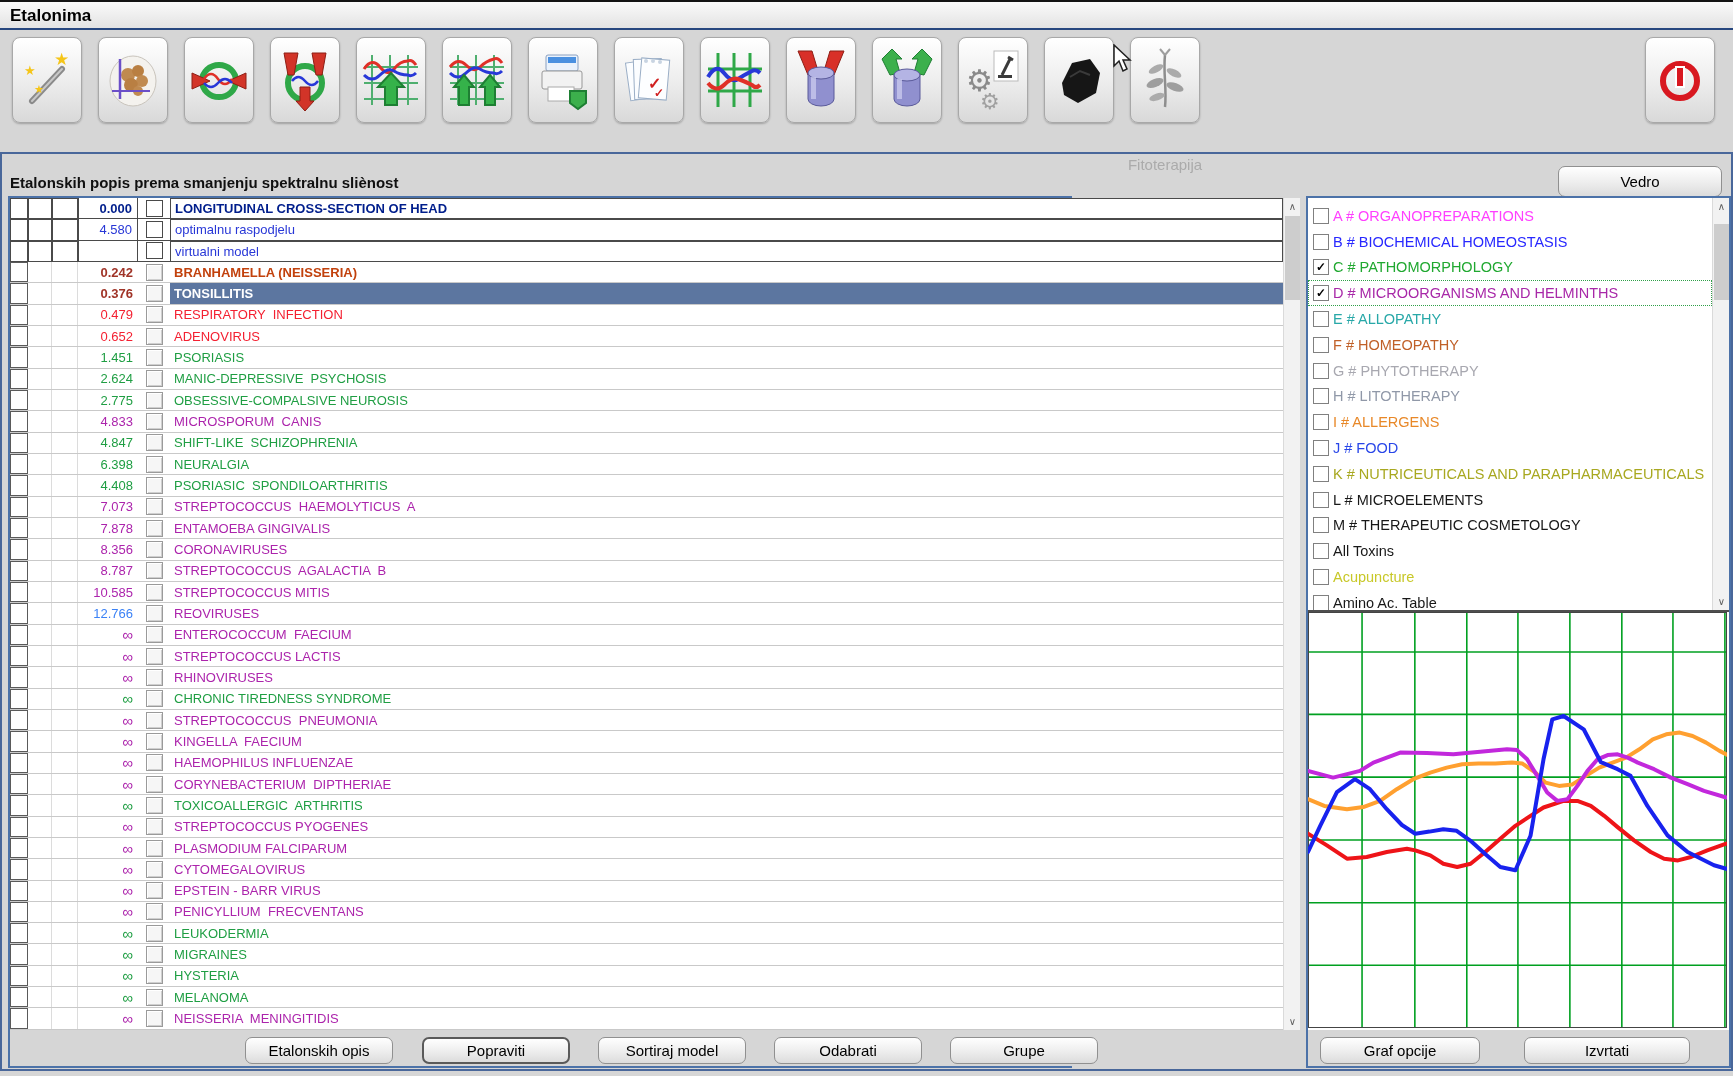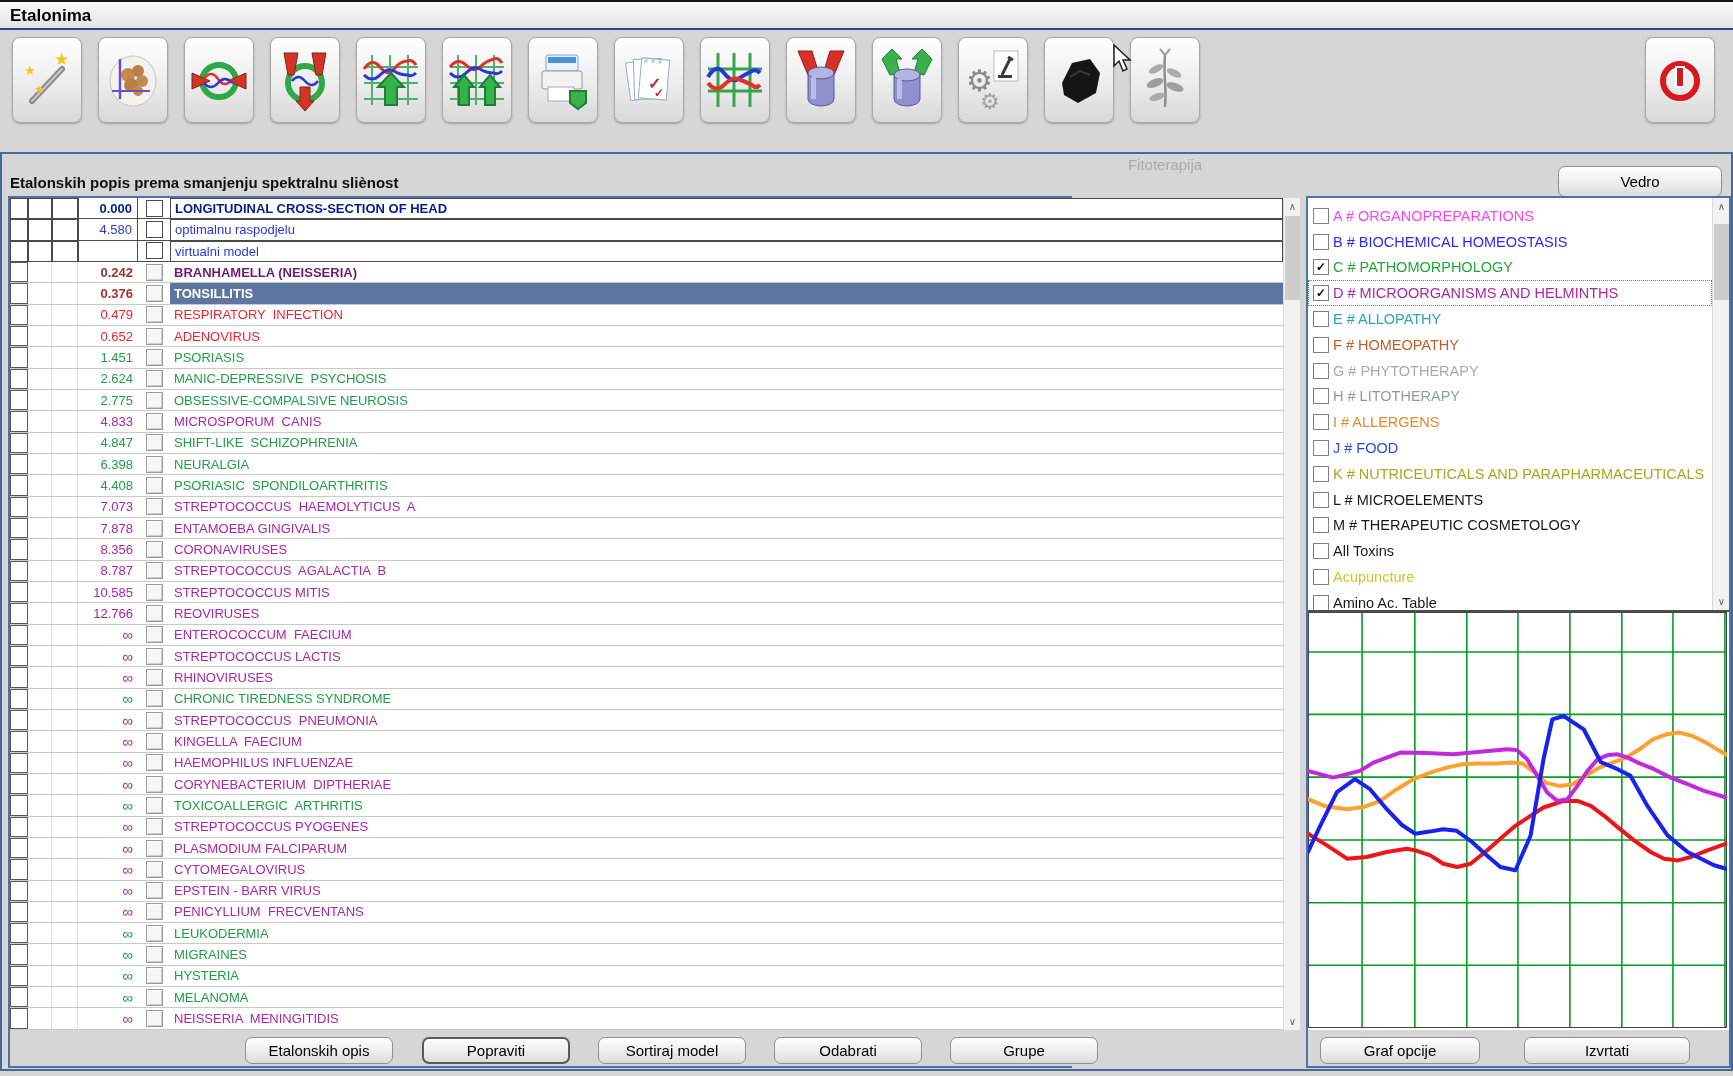--- a/index.html
+++ b/index.html
@@ -341,21 +341,21 @@
         <div class="cell name" style="color: rgb(40, 55, 215);">virtualni model</div>
       </div>
       <div class="row bold">
         <div class="cell c1"></div>
         <div class="cell c2"></div>
         <div class="cell c3"></div>
         <div class="cell val" style="color: rgb(160, 52, 40);">0.242</div>
         <div class="cell cbcell">
           <div class="cb"></div>
         </div>
-        <div class="cell name" style="color: #701a75;">BRANHAMELLA (NEISSERIA)</div>
+        <div class="cell name" style="color: #c2410c;">BRANHAMELLA (NEISSERIA)</div>
       </div>
       <div class="row sel bold">
         <div class="cell c1"></div>
         <div class="cell c2"></div>
         <div class="cell c3"></div>
         <div class="cell val" style="color: rgb(160, 52, 40);">0.376</div>
         <div class="cell cbcell">
           <div class="cb"></div>
         </div>
         <div class="cell name" style="color: rgb(160, 52, 40);">TONSILLITIS</div>
@@ -497,21 +497,21 @@
         <div class="cell val" style="color: rgb(172, 36, 172);">10.585</div>
         <div class="cell cbcell">
           <div class="cb"></div>
         </div>
         <div class="cell name" style="color: rgb(172, 36, 172);">STREPTOCOCCUS MITIS</div>
       </div>
       <div class="row">
         <div class="cell c1"></div>
         <div class="cell c2"></div>
         <div class="cell c3"></div>
-        <div class="cell val" style="color: #a21caf;">12.766</div>
+        <div class="cell val" style="color: #3b82f6;">12.766</div>
         <div class="cell cbcell">
           <div class="cb"></div>
         </div>
         <div class="cell name" style="color: rgb(172, 36, 172);">REOVIRUSES</div>
       </div>
       <div class="row">
         <div class="cell c1"></div>
         <div class="cell c2"></div>
         <div class="cell c3"></div>
         <div class="cell val inf" style="color: rgb(172, 36, 172);">∞</div>

